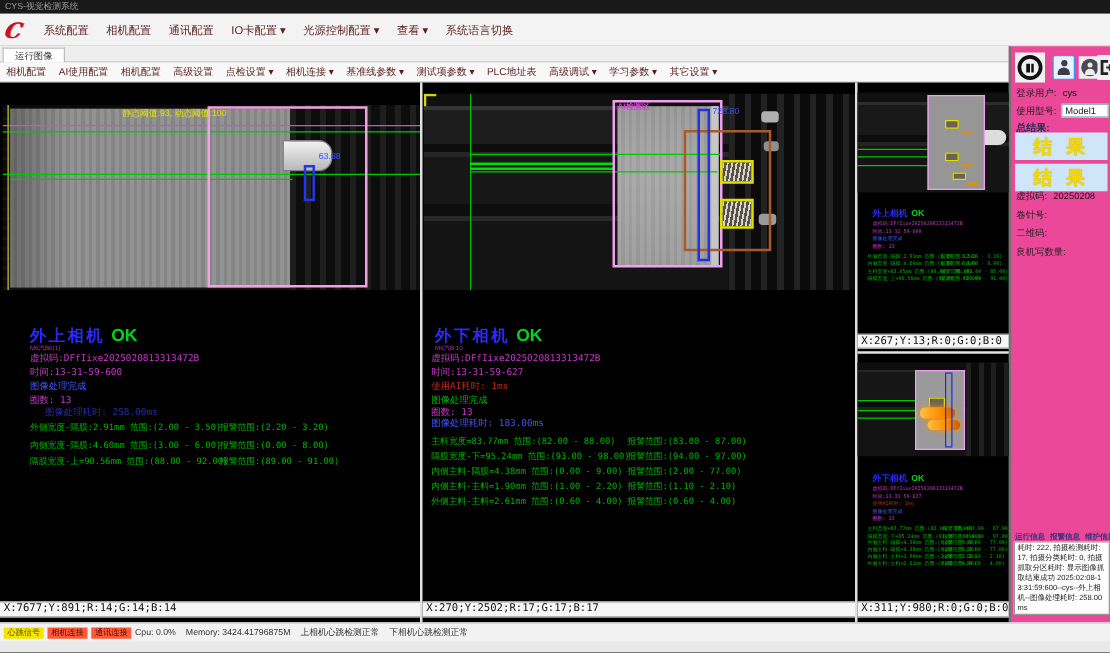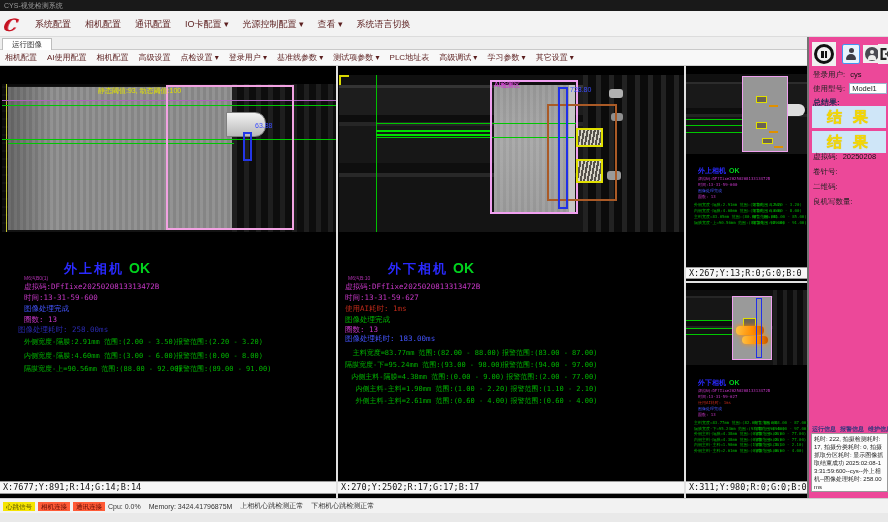--- a/index.html
+++ b/index.html
@@ -70,31 +70,31 @@
   .views { position:absolute; left:0; top:66px; width:807px; height:432px; background:#000; }
   .vdiv { position:absolute; top:0; width:2px; height:432px; background:#e0e0e0; }
   .hdiv { position:absolute; left:686px; top:215px; width:121px; height:2px; background:#e0e0e0; }
 
   .view { position:absolute; top:0; height:432px; }
   .bar { position:absolute; height:13px; background:#f6f6f6; border-top:1px solid #9a9a9a;
          border-bottom:1px solid #9a9a9a; font:8.5px "DejaVu Sans Mono", monospace;
          line-height:11px; color:#111; padding-left:3px; }
 
   
-  .camtitle { position:absolute; font:bold 13px "Liberation Sans", sans-serif; color:#2a2aff; letter-spacing:2px; white-space:nowrap;margin-left:40px; }
+  .camtitle { position:absolute; font:bold 13px "Liberation Sans", sans-serif; color:#2a2aff; letter-spacing:2px; white-space:nowrap; }
   .camtitle .ok { color:#00d41e; letter-spacing:0; margin-left:5px; font-size:14px; }
   .tagline { position:absolute; font-size:5px; color:#b030b0; white-space:nowrap; }
   .rline { position:absolute; font-size:7.5px; white-space:nowrap; font-family:"DejaVu Sans Mono", monospace; }
   .c-purple { color:#c838c8; } .c-blue { color:#4455ff; } .c-dim { color:#2a2ab0; }
   .c-red { color:#bf2a1a; } .c-green { color:#00b400; }
   .meas { position:absolute; }
   .meas-row { white-space:nowrap; }
   .meas-val, .meas-alarm { display:inline-block; color:#00b400; font-family:"DejaVu Sans Mono", monospace; }
   .meas-l .meas-row { height:13.5px; } .meas-l .meas-val { width:150px; } .meas-l { font-size:7px; }
-  .meas-m .meas-row { height:12px; }  .meas-m .meas-val { width:155px; } .meas-m { font-size:7px;text-align:right; }
+  .meas-m .meas-row { height:12px; }  .meas-m .meas-val { width:155px; } .meas-m { font-size:7px; }
   .meas-s .meas-row { height:6px; }   .meas-s .meas-val { width:57px; }  .meas-s { font-size:4px; }
   .meas-s2 .meas-row { height:5.5px; }.meas-s2 .meas-val { width:59px; } .meas-s2 { font-size:4px; }
 
   
   .minititle { position:absolute; font:bold 7px "Liberation Sans", sans-serif; color:#2a2aff; white-space:nowrap; }
   .minititle .ok { color:#00d41e; margin-left:3px; }
   .mline { position:absolute; font-size:4px; white-space:nowrap; font-family:"DejaVu Sans Mono", monospace; }
 
   
   .img-left { position:absolute; left:2px; top:18px; width:334px; height:148px; background:
@@ -189,21 +189,21 @@
     <div class="tab">运行图像</div>
   </div>
 
   <div class="toolbar">
 
   <span class="tool-item">相机配置</span>
       <span class="tool-item">AI使用配置</span>
       <span class="tool-item">相机配置</span>
       <span class="tool-item">高级设置</span>
       <span class="tool-item">点检设置 ▾</span>
-      <span class="tool-item">登录用户 ▾</span>
+      <span class="tool-item">相机连接 ▾</span>
       <span class="tool-item">基准线参数 ▾</span>
       <span class="tool-item">测试项参数 ▾</span>
       <span class="tool-item">PLC地址表</span>
       <span class="tool-item">高级调试 ▾</span>
       <span class="tool-item">学习参数 ▾</span>
       <span class="tool-item">其它设置 ▾</span>
     </div>
 
   <div class="rightcol">
     <div class="btnrow">
@@ -290,21 +290,21 @@
       </div>
 
       <div class="camtitle" style="left:24px;top:194px;">
         <span>外上相机</span><span class="ok">OK</span>
       </div>
       <div class="tagline" style="left:24px;top:209px;">M6汽B0(1)</div>
       <div class="rline c-purple" style="left:24px;top:216px;">虚拟码:DFfIixe2025020813313472B</div>
       <div class="rline c-purple" style="left:24px;top:227px;">时间:13-31-59-600</div>
       <div class="rline c-blue" style="left:24px;top:238px;">图像处理完成</div>
       <div class="rline c-purple" style="left:24px;top:249px;">圈数: 13</div>
-      <div class="rline c-dim" style="left:18px;top:259px;">图像处理耗时: 258.00ms</div>
+      <div class="rline c-dim" style="left:36px;top:259px;">图像处理耗时: 258.00ms</div>
 
       <div class="meas meas-l" style="left:24px;top:271px;">
 
           <div class="meas-row">
             <span class="meas-val">外侧宽度-隔膜:2.91mm 范围:(2.00 - 3.50)</span>
             <span class="meas-alarm">报警范围:(2.20 - 3.20)</span>
           </div>
 
           <div class="meas-row">
             <span class="meas-val">内侧宽度-隔膜:4.60mm 范围:(3.00 - 6.00)</span>

